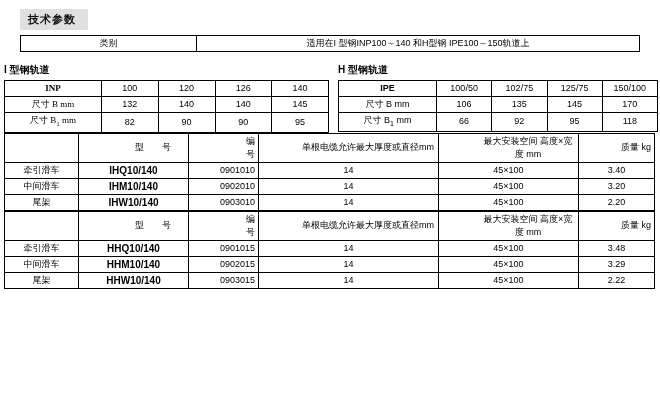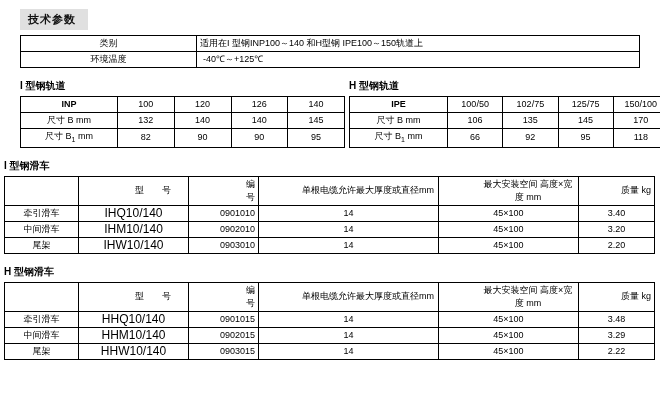--- a/index.html
+++ b/index.html
@@ -61,54 +61,53 @@
   }
   .spec-table td.k {
     width: 176px;
     text-align: center;
   }
   .spec-table td.v {
     text-align: left;
     padding-left: 6px;
   }
   .spec-table td.vc {
-    text-align: left;
+    text-align: center;
   }
   
   .rail-row {
     display: flex;
     margin-top: 0;
-    padding-left: 16px;
   }
   .rail-col-left {
     width: 334px;
     padding-left: 4px;
     box-sizing: border-box;
   }
   .rail-col-right {
     width: 326px;
     box-sizing: border-box;
     padding-left: 4px;
   }
   .inp-table {
     width: 325px;
   }
-  .inp-table td:first-child { width: 97px; }
+  .inp-table td:first-child { width: 97px; font-family: Liberation Serif, serif; }
   .ipe-table {
     width: 320px;
   }
   .ipe-table td:first-child { width: 98px; }
   .sub { font-size: 7px; vertical-align: sub; }
   
   .trolley-table {
     width: 650px;
     margin-left: 4px;
   }
   .trolley-table td.c1 { width: 74px; }
-  .trolley-table td.c2 { width: 110px; font-weight: normal; font-size: 12px;}
+  .trolley-table td.c2 { width: 110px; font-weight: bold; font-size: 10px;}
   .trolley-table td.c3 { width: 70px; text-align: right; }
   .trolley-table td.c4 { width: 180px; }
   .trolley-table td.c5 { width: 140px; }
   .trolley-table td.c6 { width: 76px; }
   .hdr td { font-weight: normal; padding-left: 42px; }
   .mono-b { font-weight: bold; }
 </style>
 </head>
 <body>
 
@@ -116,24 +115,20 @@
 
   <div class="title-bar">技术参数</div>
 
   
   <table class="spec-table">
     <tbody>
       <tr>
         <td class="k">类别</td>
         <td class="vc">适用在I 型钢INP100～140 和H型钢 IPE100～150轨道上</td>
       </tr>
-      <tr>
-        <td class="k">环境温度</td>
-        <td class="v">-40℃～+125℃</td>
-      </tr>
     </tbody>
   </table>
 
   
   <div class="rail-row">
     <div class="rail-col-left">
       <div class="section-head" style="margin-left:0;">I 型钢轨道</div>
       <table class="inp-table">
         <tbody>
           <tr>
@@ -184,21 +179,20 @@
             <td>92</td>
             <td>95</td>
             <td>118</td>
           </tr>
         </tbody>
       </table>
     </div>
   </div>
 
   
-  <div class="section-head">I 型钢滑车</div>
   <table class="trolley-table">
     <tbody>
       <tr class="hdr">
         <td class="c1"></td>
         <td class="c2" style="font-weight:normal;font-size:9px;">型　　号</td>
         <td class="c3">编　　号</td>
         <td class="c4">单根电缆允许最大厚度或直径mm</td>
         <td class="c5">最大安装空间 高度×宽度 mm</td>
         <td class="c6">质量 kg</td>
       </tr>
@@ -223,21 +217,20 @@
         <td class="c2">IHW10/140</td>
         <td class="c3">0903010</td>
         <td class="c4">14</td>
         <td class="c5">45×100</td>
         <td class="c6">2.20</td>
       </tr>
     </tbody>
   </table>
 
   
-  <div class="section-head">H 型钢滑车</div>
   <table class="trolley-table">
     <tbody>
       <tr class="hdr">
         <td class="c1"></td>
         <td class="c2" style="font-weight:normal;font-size:9px;">型　　号</td>
         <td class="c3">编　　号</td>
         <td class="c4">单根电缆允许最大厚度或直径mm</td>
         <td class="c5">最大安装空间 高度×宽度 mm</td>
         <td class="c6">质量 kg</td>
       </tr>

